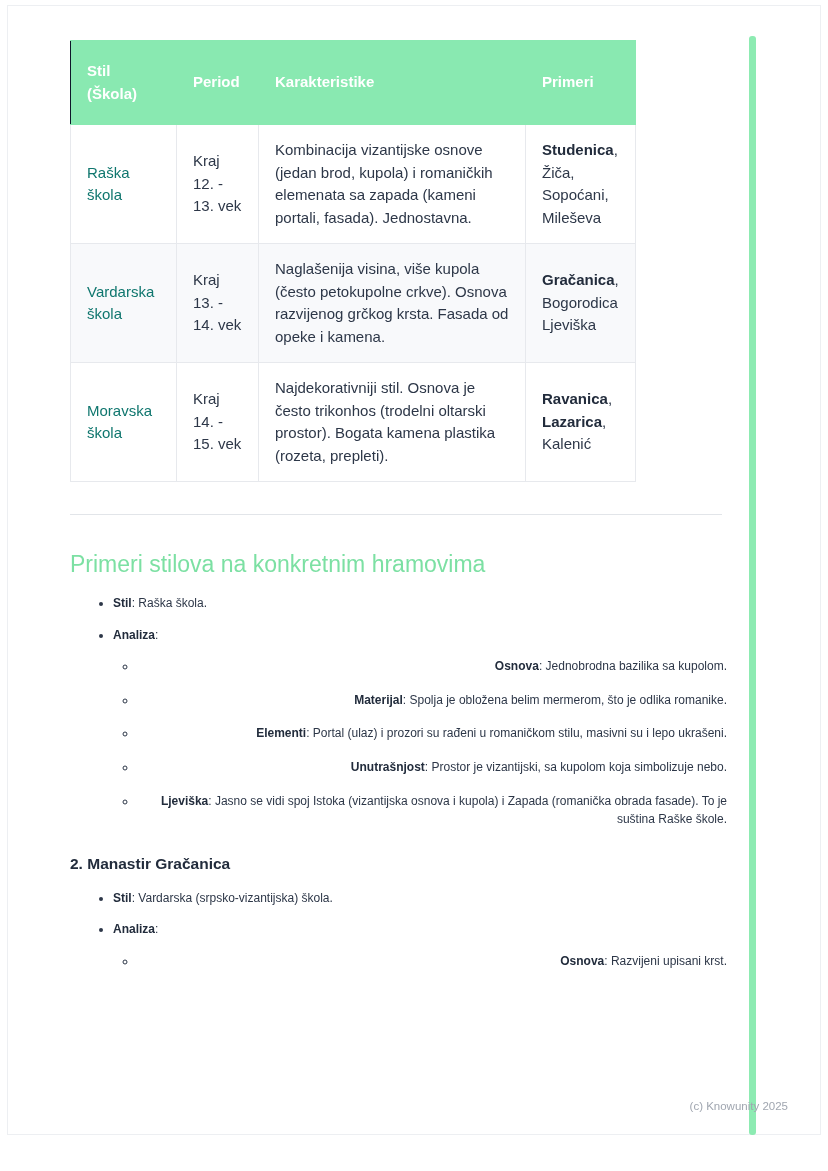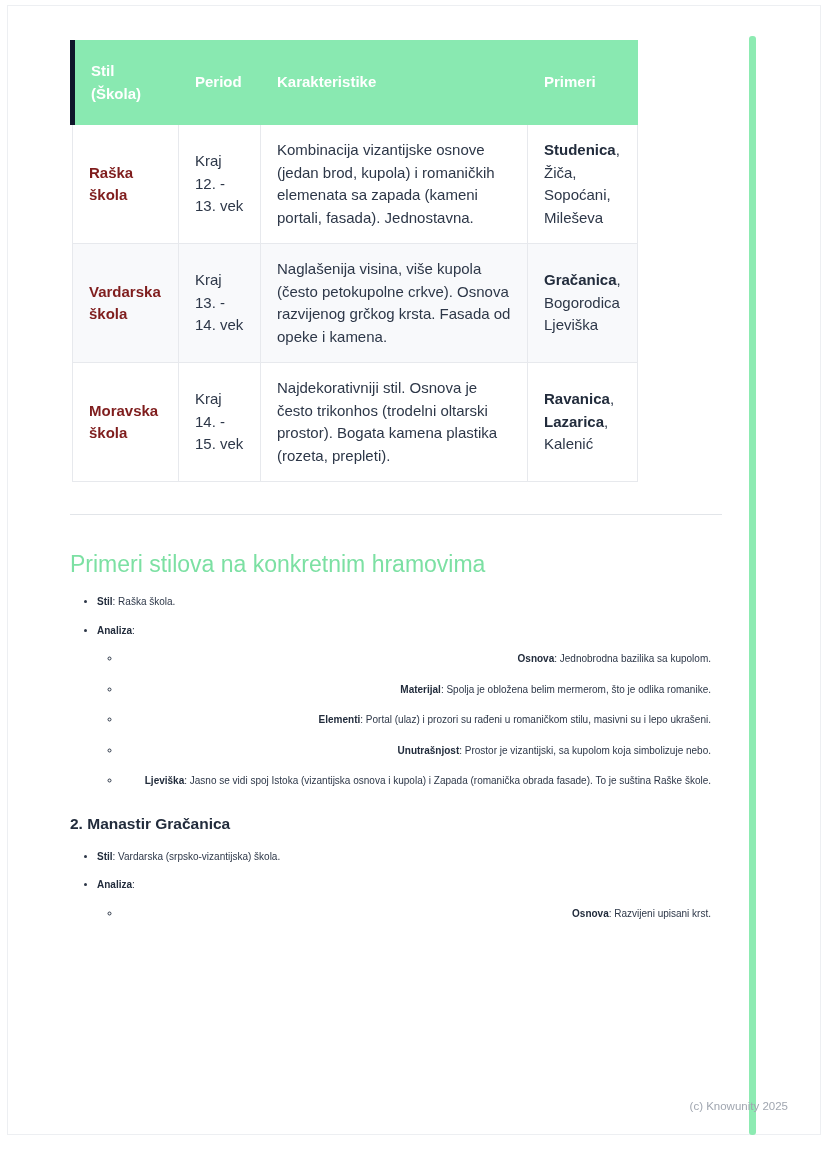--- a/index.html
+++ b/index.html
@@ -47,28 +47,28 @@
     text-align: left;
   }
   thead th {
     background: #89e9b1;
     color: #ffffff;
     font-weight: 700;
     border-color: #89e9b1;
     border-left: 1px solid rgba(255,255,255,0.5);
     height: 84px;
   }
-  thead th:first-child { border-left: 5px solid #0f172a; }
+  thead th:first-child { border-left: 1px solid #0f172a; }
   .col-stil { width: 106px; }
   .col-period { width: 82px; }
   .col-kar { width: 267px; }
   .col-primeri { width: 110px; }
   tbody tr:nth-child(odd) { background: #ffffff; }
   tbody tr:nth-child(even) { background: #f8f9fb; }
-  td.c-stil { font-weight: 700; color: #7f1d1d; }
+  td.c-stil { font-weight: 400; color: #0f766e; }
   .b { font-weight: 700; color: #222c3c; }
 
   
   hr.divider {
     border: none;
     border-top: 1px solid #e2e5e9;
     width: 652px;
     margin-top: 32px;
   }
   h2.green-heading {
@@ -83,23 +83,23 @@
     line-height: 1.55;
     width: 652px;
   }
   .section-title {
     margin-top: 26px;
     font-size: 15.5px;
     font-weight: 700;
     color: #222c3c;
   }
   ul.lvl1 {
-    margin: 16px 0 0 27px;
+    margin: 16px 0 0 43px;
     list-style-type: disc;
-    font-size: 10px;
+    font-size: 12px;
     line-height: 1.55;
     width: 625px;
   }
   ul.lvl1 > li { margin-bottom: 13px; }
   ul.lvl2 {
     margin: 13px 0 0 24px;
     list-style-type: circle;
     width: 590px;
   }
   ul.lvl2 > li { margin-bottom: 15px; text-align: right; }

